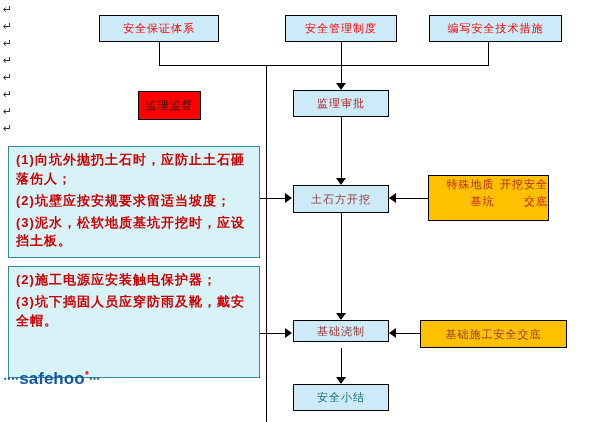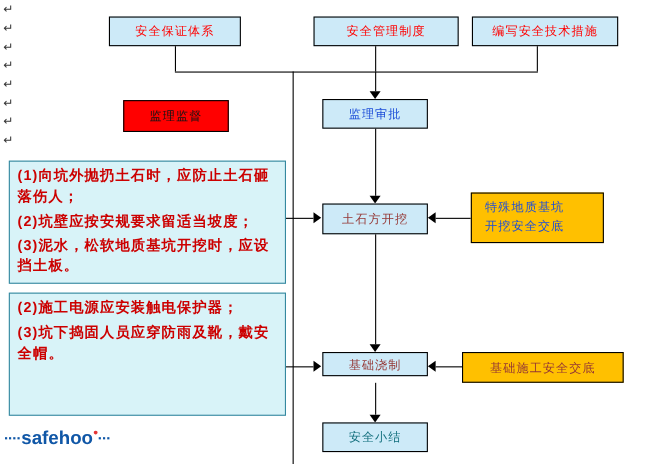--- a/index.html
+++ b/index.html
@@ -3,66 +3,66 @@
 <meta charset="utf-8">
 <style>
   html,body{margin:0;padding:0;background:#ffffff;}
   body{font-family:"Liberation Sans","DejaVu Sans",sans-serif;}
   #canvas{position:relative;width:607px;height:422px;background:#ffffff;overflow:hidden;}
   .box{position:absolute;box-sizing:border-box;border:1px solid #000;display:flex;align-items:center;justify-content:center;text-align:right;font-weight:normal;font-size:11px;letter-spacing:1px;}
   .cyan{background:#cdeaf8;}
   .red-fill{background:#ff0000;color:#141414;}
   .orange{background:#ffc000;}
   .txt-red{color:#ff0000;}
-  .txt-navy{color:#1d4ed8;}
+  .txt-navy{color:#b91c1c;}
   .txt-maroon{color:#953734;}
   .txt-teal{color:#116e7c;}
   .note{position:absolute;box-sizing:border-box;background:#d8f3f8;border:1px solid #35889f;color:#cc0000;font-weight:bold;font-size:13px;letter-spacing:1px;padding:4px 7px;line-height:1.45;overflow:hidden;}
   .note div{margin-bottom:3px;}
   .hline{position:absolute;background:#000;height:1px;}
   .vline{position:absolute;background:#000;width:1px;}
   .arr{position:absolute;width:0;height:0;}
   .arr.down{border-left:5px solid transparent;border-right:5px solid transparent;border-top:7px solid #000;}
   .arr.right{border-top:5px solid transparent;border-bottom:5px solid transparent;border-left:7px solid #000;}
   .arr.left{border-top:5px solid transparent;border-bottom:5px solid transparent;border-right:7px solid #000;}
   .pmark{position:absolute;left:3px;color:#333;font-size:11px;line-height:1;}
-  .briefing-multiline{flex-direction:column;align-items:flex-start;justify-content:center;padding-left:12px;line-height:1.55;}
-  .logo{position:absolute;left:4px;top:388px;color:#1057a7;white-space:nowrap;}
+  .briefing-multiline{flex-direction:row;align-items:flex-start;justify-content:center;padding-left:12px;line-height:1.55;}
+  .logo{position:absolute;left:4px;top:368px;color:#1057a7;white-space:nowrap;}
   .logo .sq{font-size:8px;letter-spacing:1px;vertical-align:3px;}
   .logo .word{font-size:17px;font-weight:bold;}
   .logo .dot{color:#e53333;font-size:8px;vertical-align:9px;}
 </style>
 </head>
 <body>
 
 <div id="canvas">
 
   <span class="pmark" style="top:4px">↵</span>
   <span class="pmark" style="top:21px">↵</span>
   <span class="pmark" style="top:38px">↵</span>
   <span class="pmark" style="top:55px">↵</span>
   <span class="pmark" style="top:72px">↵</span>
   <span class="pmark" style="top:89px">↵</span>
   <span class="pmark" style="top:106px">↵</span>
   <span class="pmark" style="top:123px">↵</span>
 
   <div class="box cyan txt-red" style="left:99px;top:15px;width:120px;height:27px">安全保证体系</div>
-  <div class="box cyan txt-red" style="left:285px;top:15px;width:132px;height:27px">安全管理制度</div>
+  <div class="box cyan txt-red" style="left:285px;top:15px;width:112px;height:27px">安全管理制度</div>
   <div class="box cyan txt-red" style="left:429px;top:15px;width:133px;height:27px">编写安全技术措施</div>
 
   <div class="vline" style="left:159px;top:42px;height:23px"></div>
   <div class="vline" style="left:341px;top:42px;height:23px"></div>
   <div class="vline" style="left:488px;top:42px;height:23px"></div>
   <div class="hline" style="left:159px;top:65px;width:330px"></div>
   <div class="vline" style="left:341px;top:65px;height:18px"></div>
   <div class="arr down" style="left:336px;top:83px"></div>
 
   <div class="vline" style="left:266px;top:65px;height:357px"></div>
 
-  <div class="box red-fill" style="left:112px;top:91px;width:96px;height:29px">监理监督</div>
+  <div class="box red-fill" style="left:138px;top:91px;width:63px;height:29px">监理监督</div>
   <div class="box cyan txt-navy" style="left:293px;top:90px;width:96px;height:27px">监理审批</div>
 
   <div class="vline" style="left:341px;top:117px;height:61px"></div>
   <div class="arr down" style="left:336px;top:178px"></div>
   <div class="box cyan txt-maroon" style="left:293px;top:185px;width:96px;height:28px">土石方开挖</div>
   <div class="vline" style="left:341px;top:213px;height:100px"></div>
   <div class="arr down" style="left:336px;top:313px"></div>
   <div class="box cyan txt-maroon" style="left:293px;top:320px;width:96px;height:22px">基础浇制</div>
   <div class="vline" style="left:341px;top:348px;height:29px"></div>
   <div class="arr down" style="left:336px;top:377px"></div>

